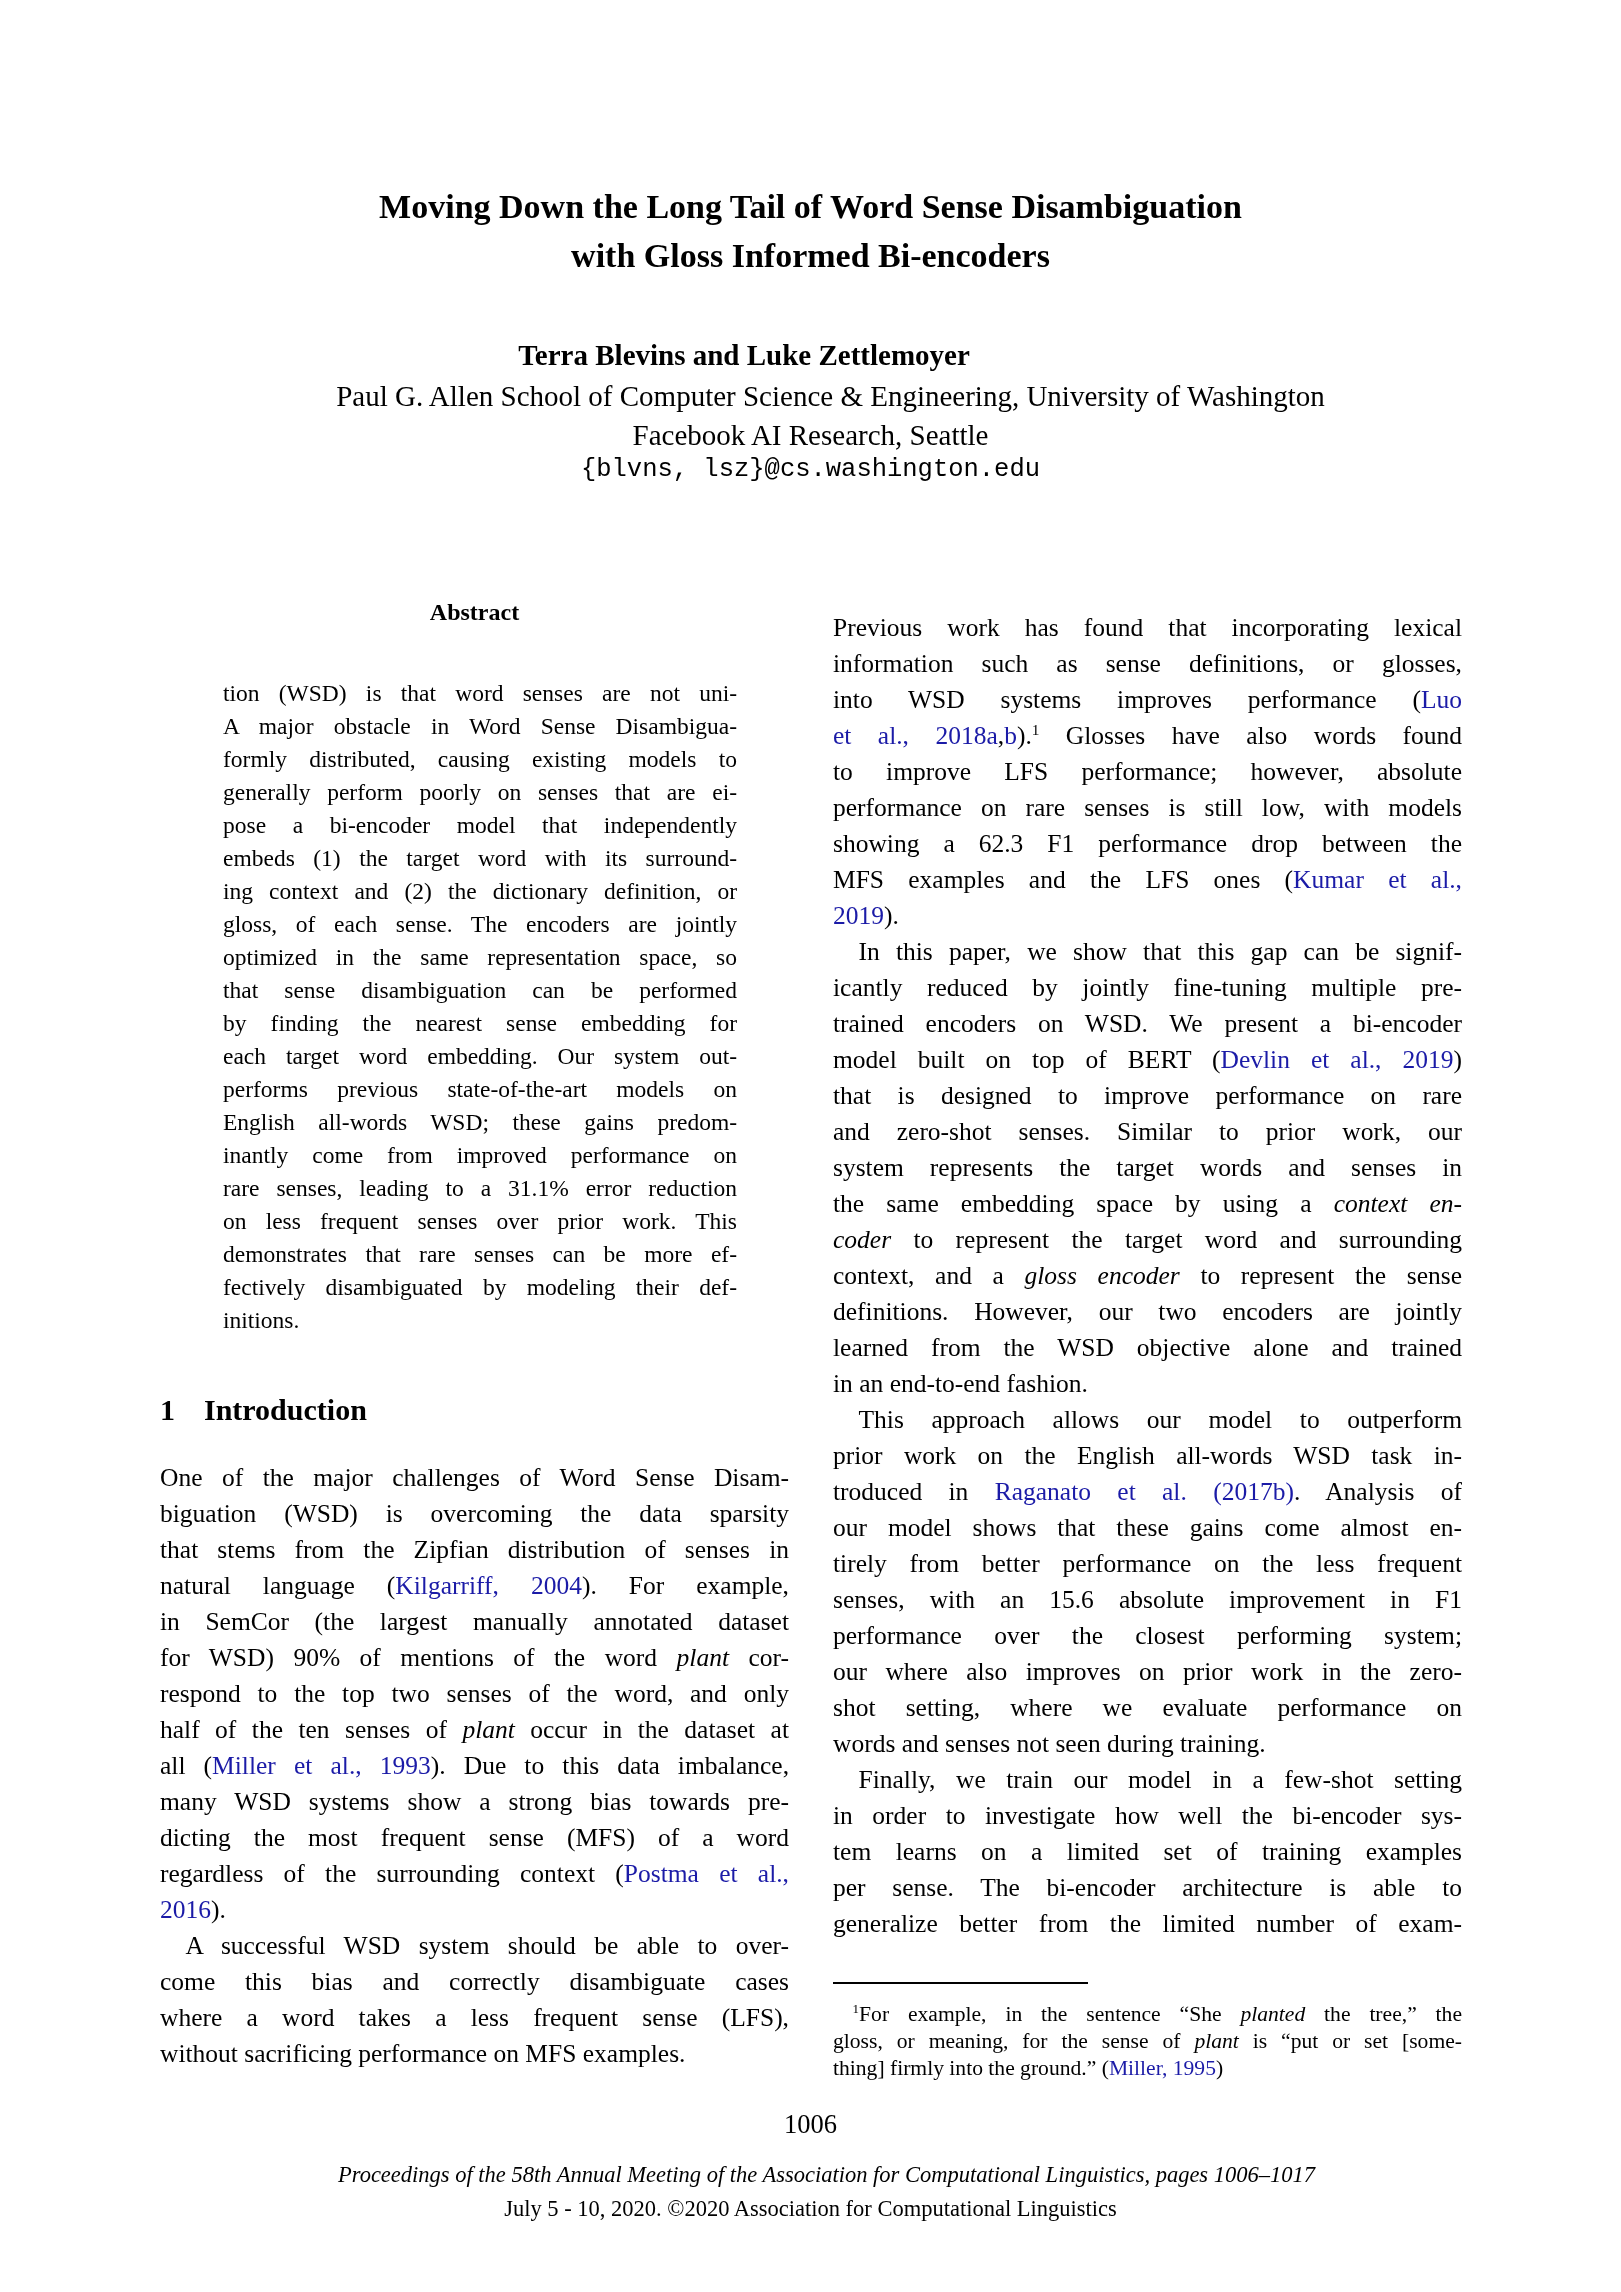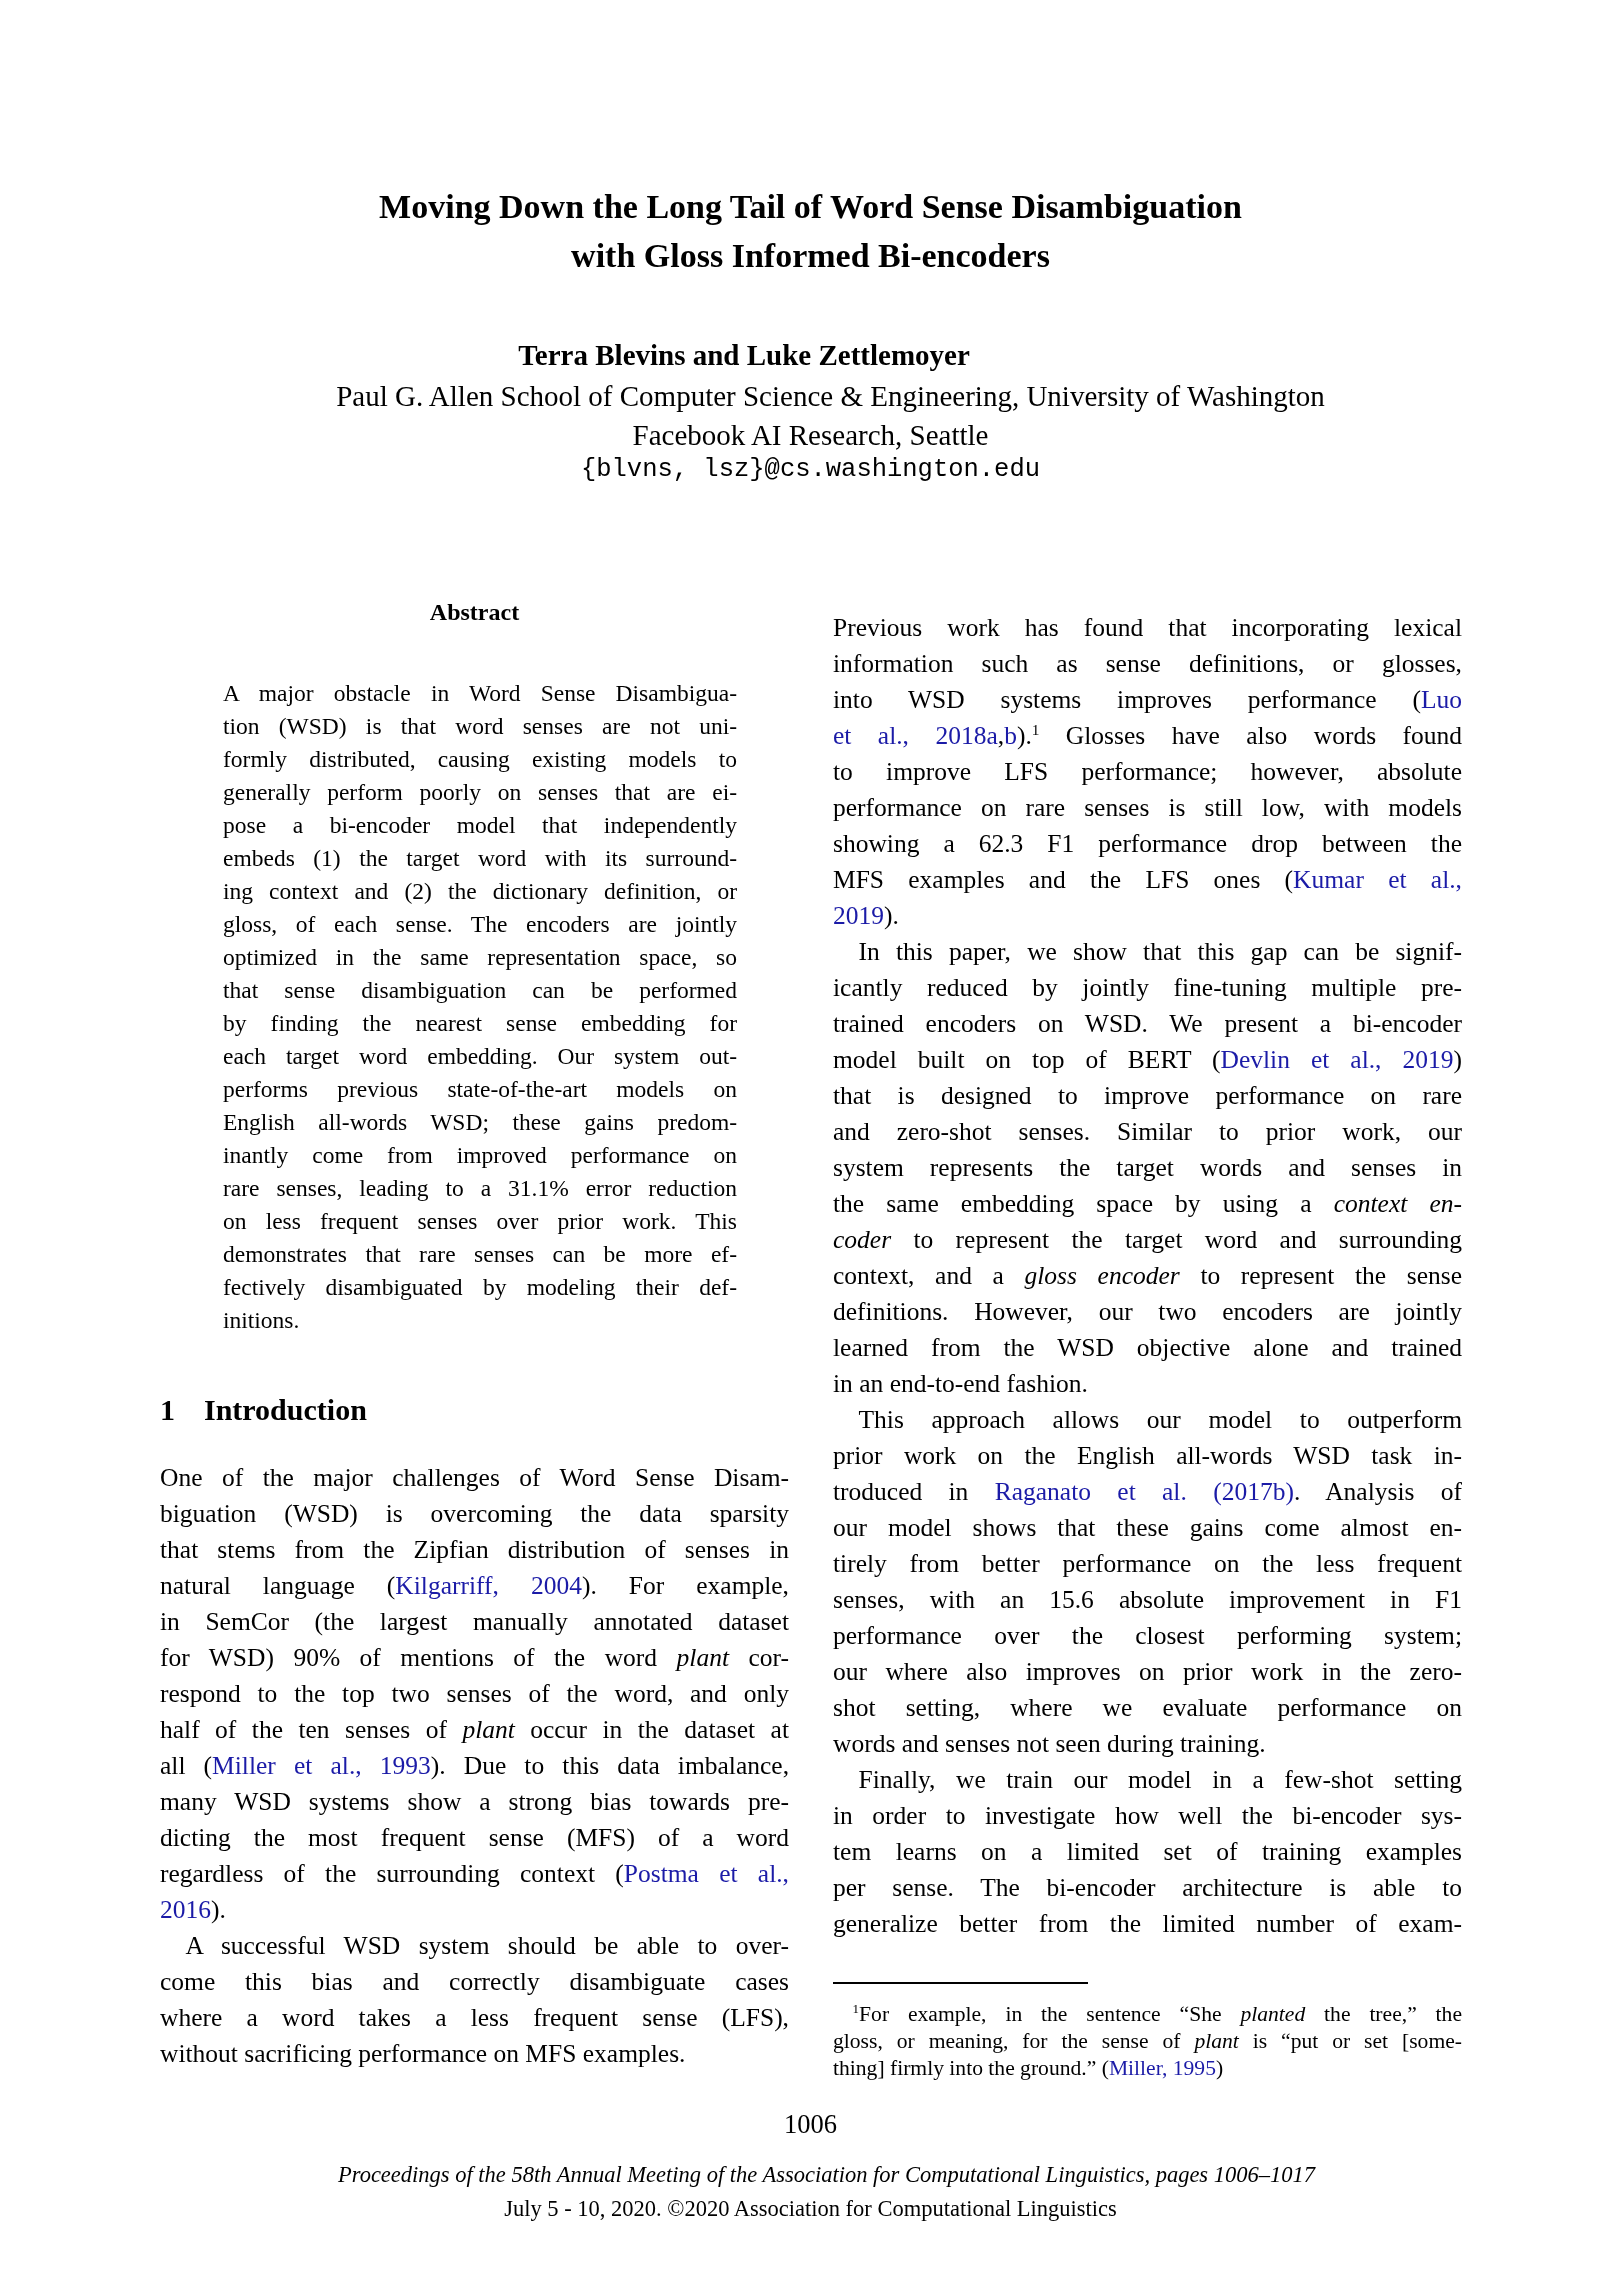--- a/index.html
+++ b/index.html
@@ -89,22 +89,22 @@
     <div>with Gloss Informed Bi-encoders</div>
   </div>
 
   <div class="authors">Terra Blevins and Luke Zettlemoyer</div>
   <div class="affil a1">Paul G. Allen School of Computer Science &amp; Engineering, University of Washington</div>
   <div class="affil a2">Facebook AI Research, Seattle</div>
   <div class="email">{blvns, lsz}@cs.washington.edu</div>
 
   <div class="abs-head">Abstract</div>
   <div class="abs-body">
+      <div class="line"><span>tion (WSD) is that word senses are not uni-</span></div>
       <div class="line"><span>A major obstacle in Word Sense Disambigua-</span></div>
-      <div class="line"><span>tion (WSD) is that word senses are not uni-</span></div>
       <div class="line"><span>formly distributed, causing existing models to</span></div>
       <div class="line"><span>generally perform poorly on senses that are ei-</span></div>
       <div class="line"><span>pose a bi-encoder model that independently</span></div>
       <div class="line"><span>embeds (1) the target word with its surround-</span></div>
       <div class="line"><span>ing context and (2) the dictionary definition, or</span></div>
       <div class="line"><span>gloss, of each sense. The encoders are jointly</span></div>
       <div class="line"><span>optimized in the same representation space, so</span></div>
       <div class="line"><span>that sense disambiguation can be performed</span></div>
       <div class="line"><span>by finding the nearest sense embedding for</span></div>
       <div class="line"><span>each target word embedding. Our system out-</span></div>

